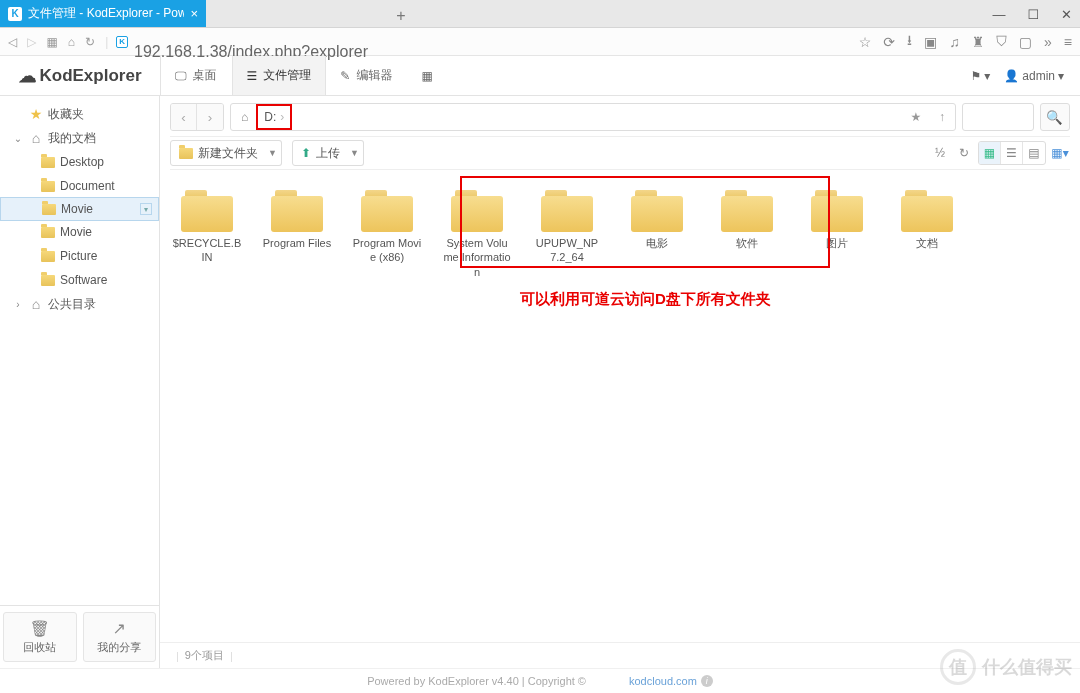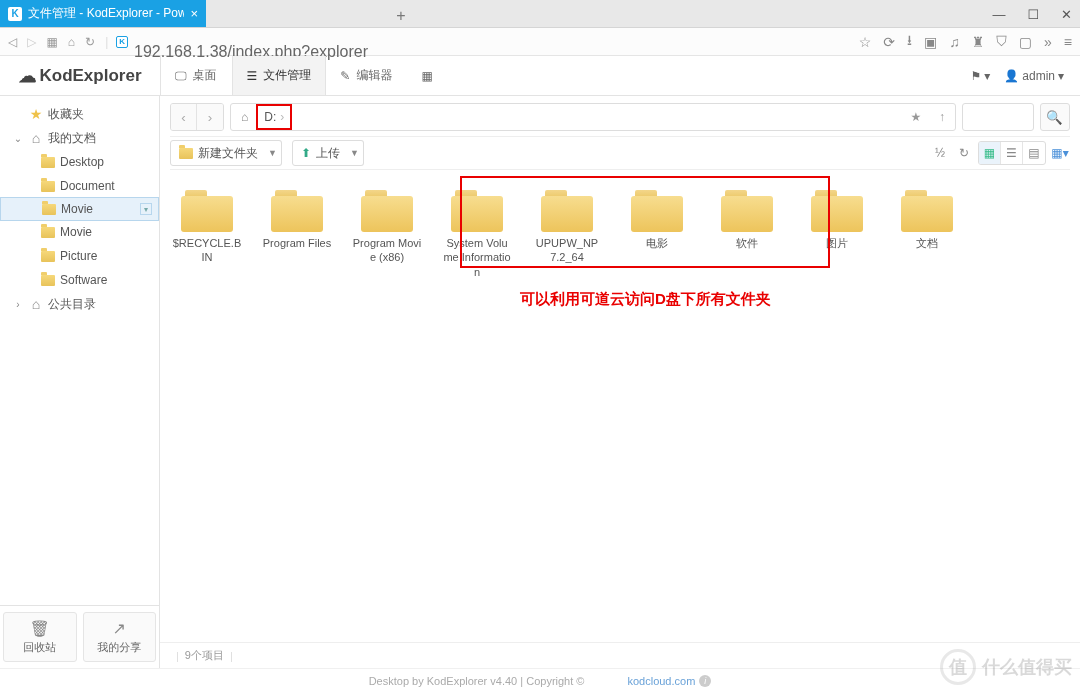--- a/index.html
+++ b/index.html
@@ -342,21 +342,21 @@
 
     <div class="statusbar">
       <span class="sep">|</span>
       <span>9个项目</span>
       <span class="sep">|</span>
     </div>
   </div>
 </div>
 
 <div class="appfoot">
-  <span>Desktop by KodExplorer v4.40 | Copyright © </span>
+  <span>Powered by KodExplorer v4.40 | Copyright © </span>
   <a>kodcloud.com</a>
   <span class="info">i</span>
 </div>
 
 <div class="wmark">
   <span class="c">值</span>
     <span>什么值得买</span>
 </div>
 
 </body></html>

